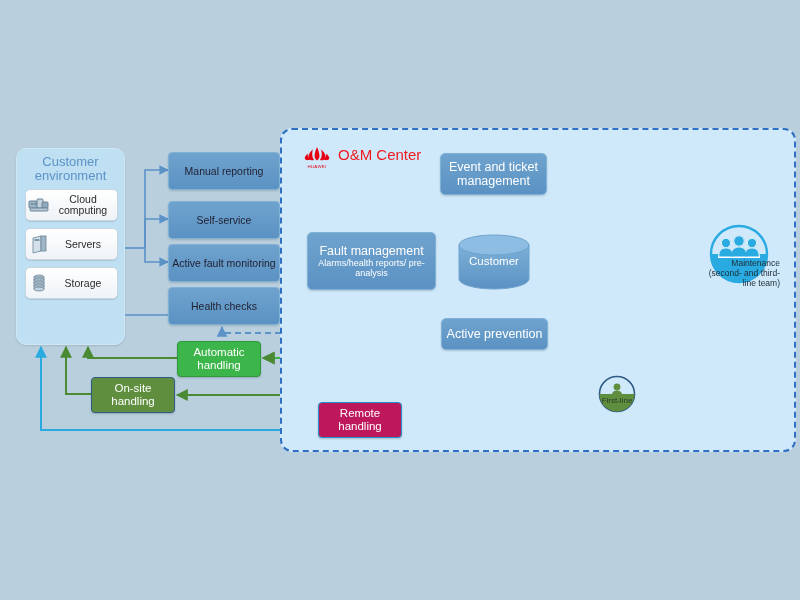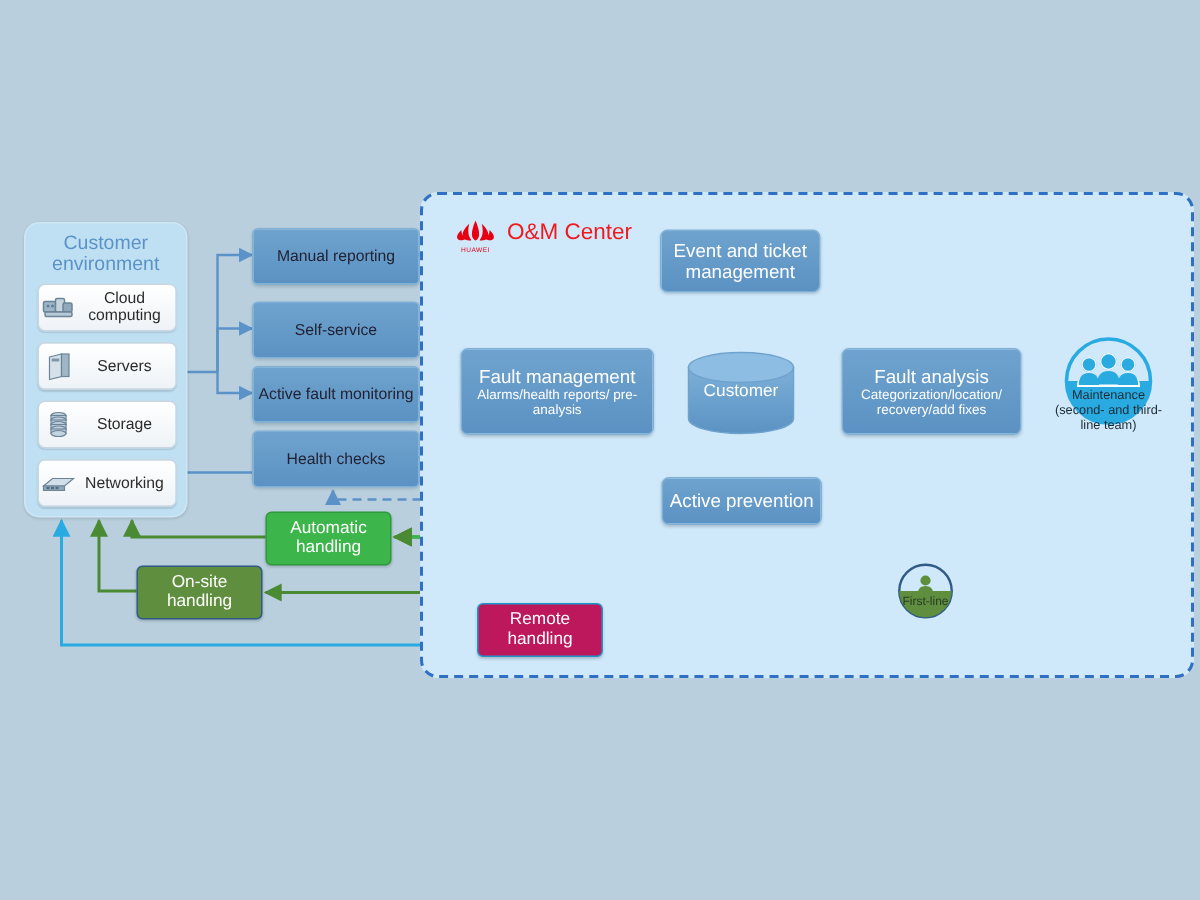--- a/index.html
+++ b/index.html
@@ -75,21 +75,21 @@
   
   #database{position:absolute;left:455px;top:233px;width:78px;height:58px;}
   #db-label{
     position:absolute;left:455px;top:255px;width:78px;text-align:center;
     color:#fff;font-size:11.5px;
   }
 
   
   #maint{position:absolute;left:709px;top:224px;width:60px;height:60px;}
   #maint-label{
-    position:absolute;left:698px;top:258px;width:82px;text-align:center;
+    position:absolute;left:698px;top:258px;width:82px;text-align:right;
     color:#1c2a33;font-size:8.5px;line-height:10px;
   }
   #firstline{position:absolute;left:598px;top:375px;width:38px;height:38px;}
   #firstline-label{
     position:absolute;left:592px;top:396px;width:50px;text-align:center;
     color:#2a3a28;font-size:8px;
   }
 
   
   .hbox{
@@ -266,32 +266,20 @@
             <rect x="4" y="10" width="10" height="3"></rect>
             <ellipse cx="9" cy="13" rx="5" ry="2"></ellipse>
             <rect x="4" y="13" width="10" height="3"></rect>
             <ellipse cx="9" cy="16" rx="5" ry="2"></ellipse>
           </g>
         </svg>
       </span>
       <span class="lbl">Storage</span>
     </div>
 
-    <div class="ce-item" style="top:157px">
-      <span class="ce-ico">
-        <svg width="24" height="16" viewBox="0 0 24 16">
-          <polygon points="2,10 8,5 22,5 16,10" fill="#d2dfe8" stroke="#6b8496" stroke-width=".8"></polygon>
-          <polygon points="2,10 16,10 16,13 2,13" fill="#8ea6b8" stroke="#6b8496" stroke-width=".8"></polygon>
-          <rect x="4" y="10.6" width="2" height="1.5" fill="#4e6b80"></rect>
-          <rect x="7" y="10.6" width="2" height="1.5" fill="#4e6b80"></rect>
-          <rect x="10" y="10.6" width="2" height="1.5" fill="#4e6b80"></rect>
-        </svg>
-      </span>
-      <span class="lbl">Networking</span>
-    </div>
   </div>
 
   <div class="inbox" style="left:168px;top:152px">
     <span>Manual reporting</span>
   </div>
   <div class="inbox" style="left:168px;top:201px">
     <span>Self-service</span>
   </div>
   <div class="inbox" style="left:168px;top:244px">
     <span>Active fault monitoring</span>
@@ -318,24 +306,20 @@
 
   <div class="ombox" id="box-event">
     <span class="t1">Event and ticket management</span>
   </div>
 
   <div class="ombox" id="box-fault-mgmt">
     <span class="t1">Fault management</span>
     <span class="t2">Alarms/health reports/ pre-analysis</span>
   </div>
 
-  <div class="ombox" id="box-fault-ana">
-    <span class="t1">Fault analysis</span>
-    <span class="t2">Categorization/location/ recovery/add fixes</span>
-  </div>
 
   <div class="ombox" id="box-active-prev">
     <span class="t1">Active prevention</span>
   </div>
 
   <div id="database">
     <svg width="78" height="58" viewBox="0 0 78 58">
       <defs>
         <linearGradient id="dbg" x1="0" y1="0" x2="0" y2="1">
           <stop offset="0" stop-color="#7cb0d8"></stop>

